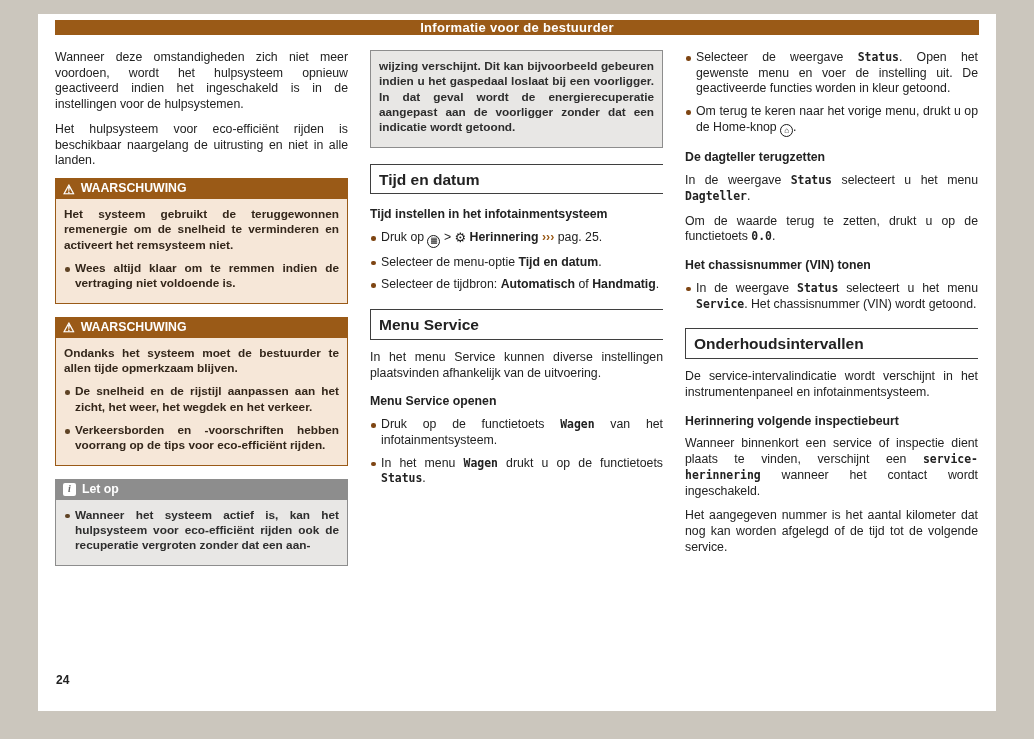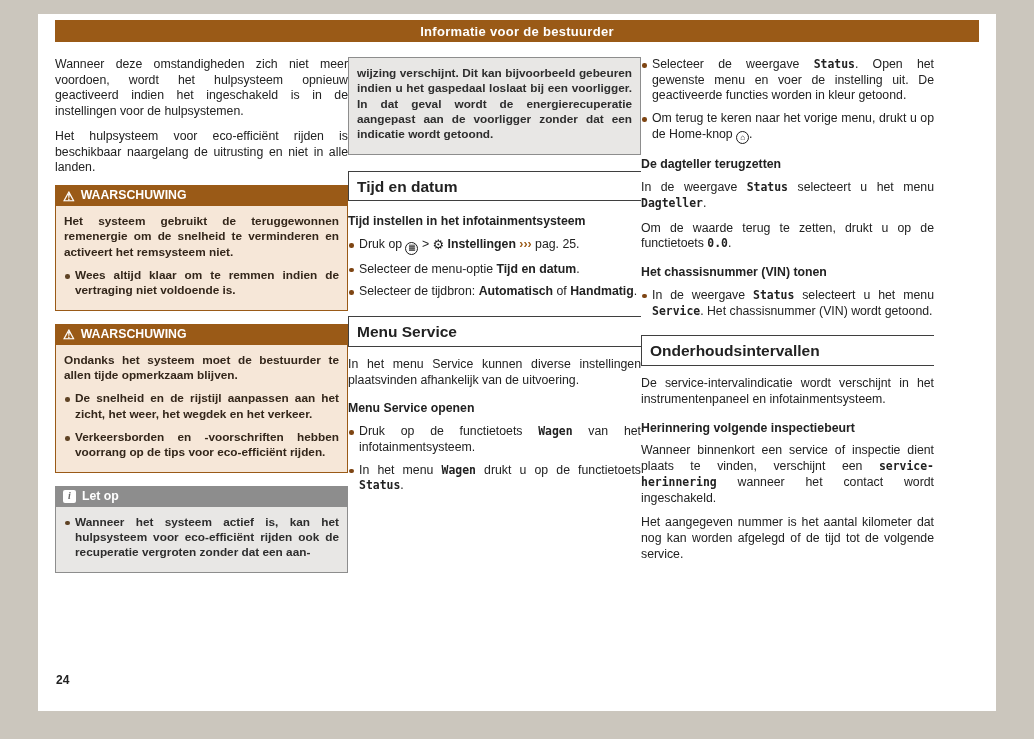--- a/index.html
+++ b/index.html
@@ -17,25 +17,25 @@
     width:1034px;height:739px;position:relative;overflow:hidden;
     background:var(--pageBg);
     font-family:"Liberation Sans", sans-serif;
     color:var(--ink);
   }
   .page{
     position:absolute;left:38px;top:14px;right:38px;bottom:28px;
     background:#ffffff;
   }
   .header-bar{
-    margin:6px 17px 0 17px;height:22px;background:var(--brown);
+    margin:6px 17px 0 17px;height:15px;background:var(--brown);
     color:#fff;font-weight:bold;font-size:13px;letter-spacing:.3px;
     display:flex;align-items:center;justify-content:center;
   }
-  .content{display:flex;padding:15px 17px 0 17px;}
+  .content{display:flex;gap:22px;padding:15px 17px 0 17px;}
   .col{flex:0 0 293px;width:293px;font-size:12.3px;line-height:1.28;text-align:justify;hyphens:auto;}
   .para{margin:0 0 9px 0;}
   .bullet{position:relative;padding-left:11px;margin:0 0 7px 0;}
   .bullet > .marker{position:absolute;left:1px;top:6px;width:4.5px;height:4.5px;border-radius:50%;background:#7e4513;}
   .subhead{font-weight:bold;margin:13px 0 7px 0;text-align:left;}
   .heading{
     font-size:15.5px;font-weight:bold;text-align:left;
     margin:16px 0 10px 0;padding:5px 0 4px 8px;
     border-top:1px solid var(--rule);border-bottom:1px solid var(--rule);border-left:1px solid var(--rule);
   }
@@ -111,21 +111,21 @@
         </div>
       </div>
     <div class="col">
         <div class="box box-plain">
           <div class="box-body">
             <div class="para"><span>wijzing verschijnt. Dit kan bijvoorbeeld gebeuren indien u het gaspedaal loslaat bij een voorligger. In dat geval wordt de energierecuperatie aangepast aan de voorligger zonder dat een indicatie wordt getoond.</span></div>
           </div>
         </div>
         <div class="heading">Tijd en datum</div>
         <div class="subhead">Tijd instellen in het infotainmentsysteem</div>
-        <div class="bullet"><span class="marker"></span><span><span>Druk op </span><span class="inline-icon circled">▦</span><span> &gt; </span><span class="inline-icon plain">⚙</span><span> </span><span class="run-bold">Instellingen</span><span> </span><span class="run-ref">›››</span><span> pag. 25.</span></span></div>
+        <div class="bullet"><span class="marker"></span><span><span>Druk op </span><span class="inline-icon circled">▦</span><span> &gt; </span><span class="inline-icon plain">⚙</span><span> </span><span class="run-bold">Herinnering</span><span> </span><span class="run-ref">›››</span><span> pag. 25.</span></span></div>
         <div class="bullet"><span class="marker"></span><span><span>Selecteer de menu-optie </span><span class="run-bold">Tijd en datum</span><span>.</span></span></div>
         <div class="bullet"><span class="marker"></span><span><span>Selecteer de tijdbron: </span><span class="run-bold">Automatisch</span><span> of </span><span class="run-bold">Handmatig</span><span>.</span></span></div>
         <div class="heading">Menu Service</div>
         <div class="para"><span>In het menu Service kunnen diverse instellingen plaatsvinden afhankelijk van de uitvoering.</span></div>
         <div class="subhead">Menu Service openen</div>
         <div class="bullet"><span class="marker"></span><span><span>Druk op de functietoets </span><span class="run-mono">Wagen</span><span> van het infotainmentsysteem.</span></span></div>
         <div class="bullet"><span class="marker"></span><span><span>In het menu </span><span class="run-mono">Wagen</span><span> drukt u op de functietoets </span><span class="run-mono">Status</span><span>.</span></span></div>
       </div>
     <div class="col">
         <div class="bullet"><span class="marker"></span><span><span>Selecteer de weergave </span><span class="run-mono">Status</span><span>. Open het gewenste menu en voer de instelling uit. De geactiveerde functies worden in kleur getoond.</span></span></div>

